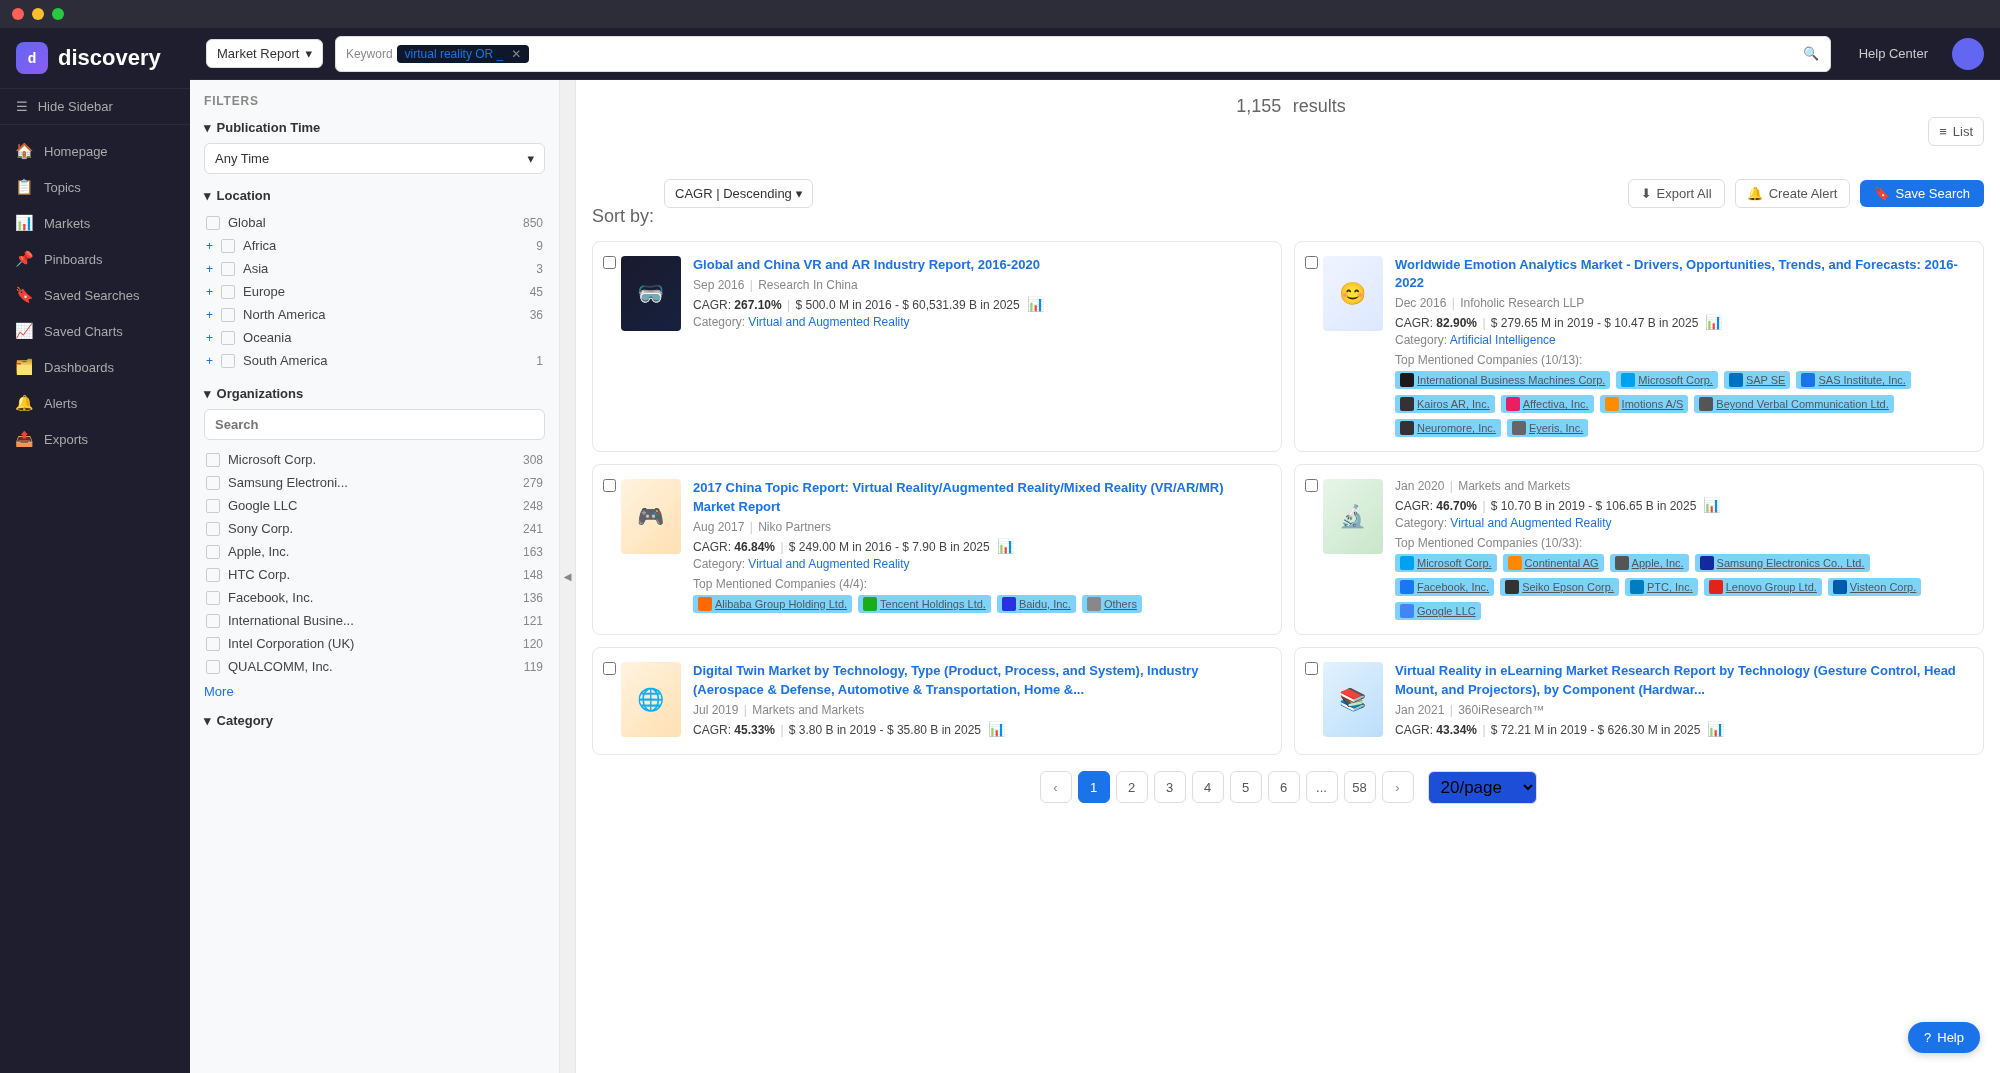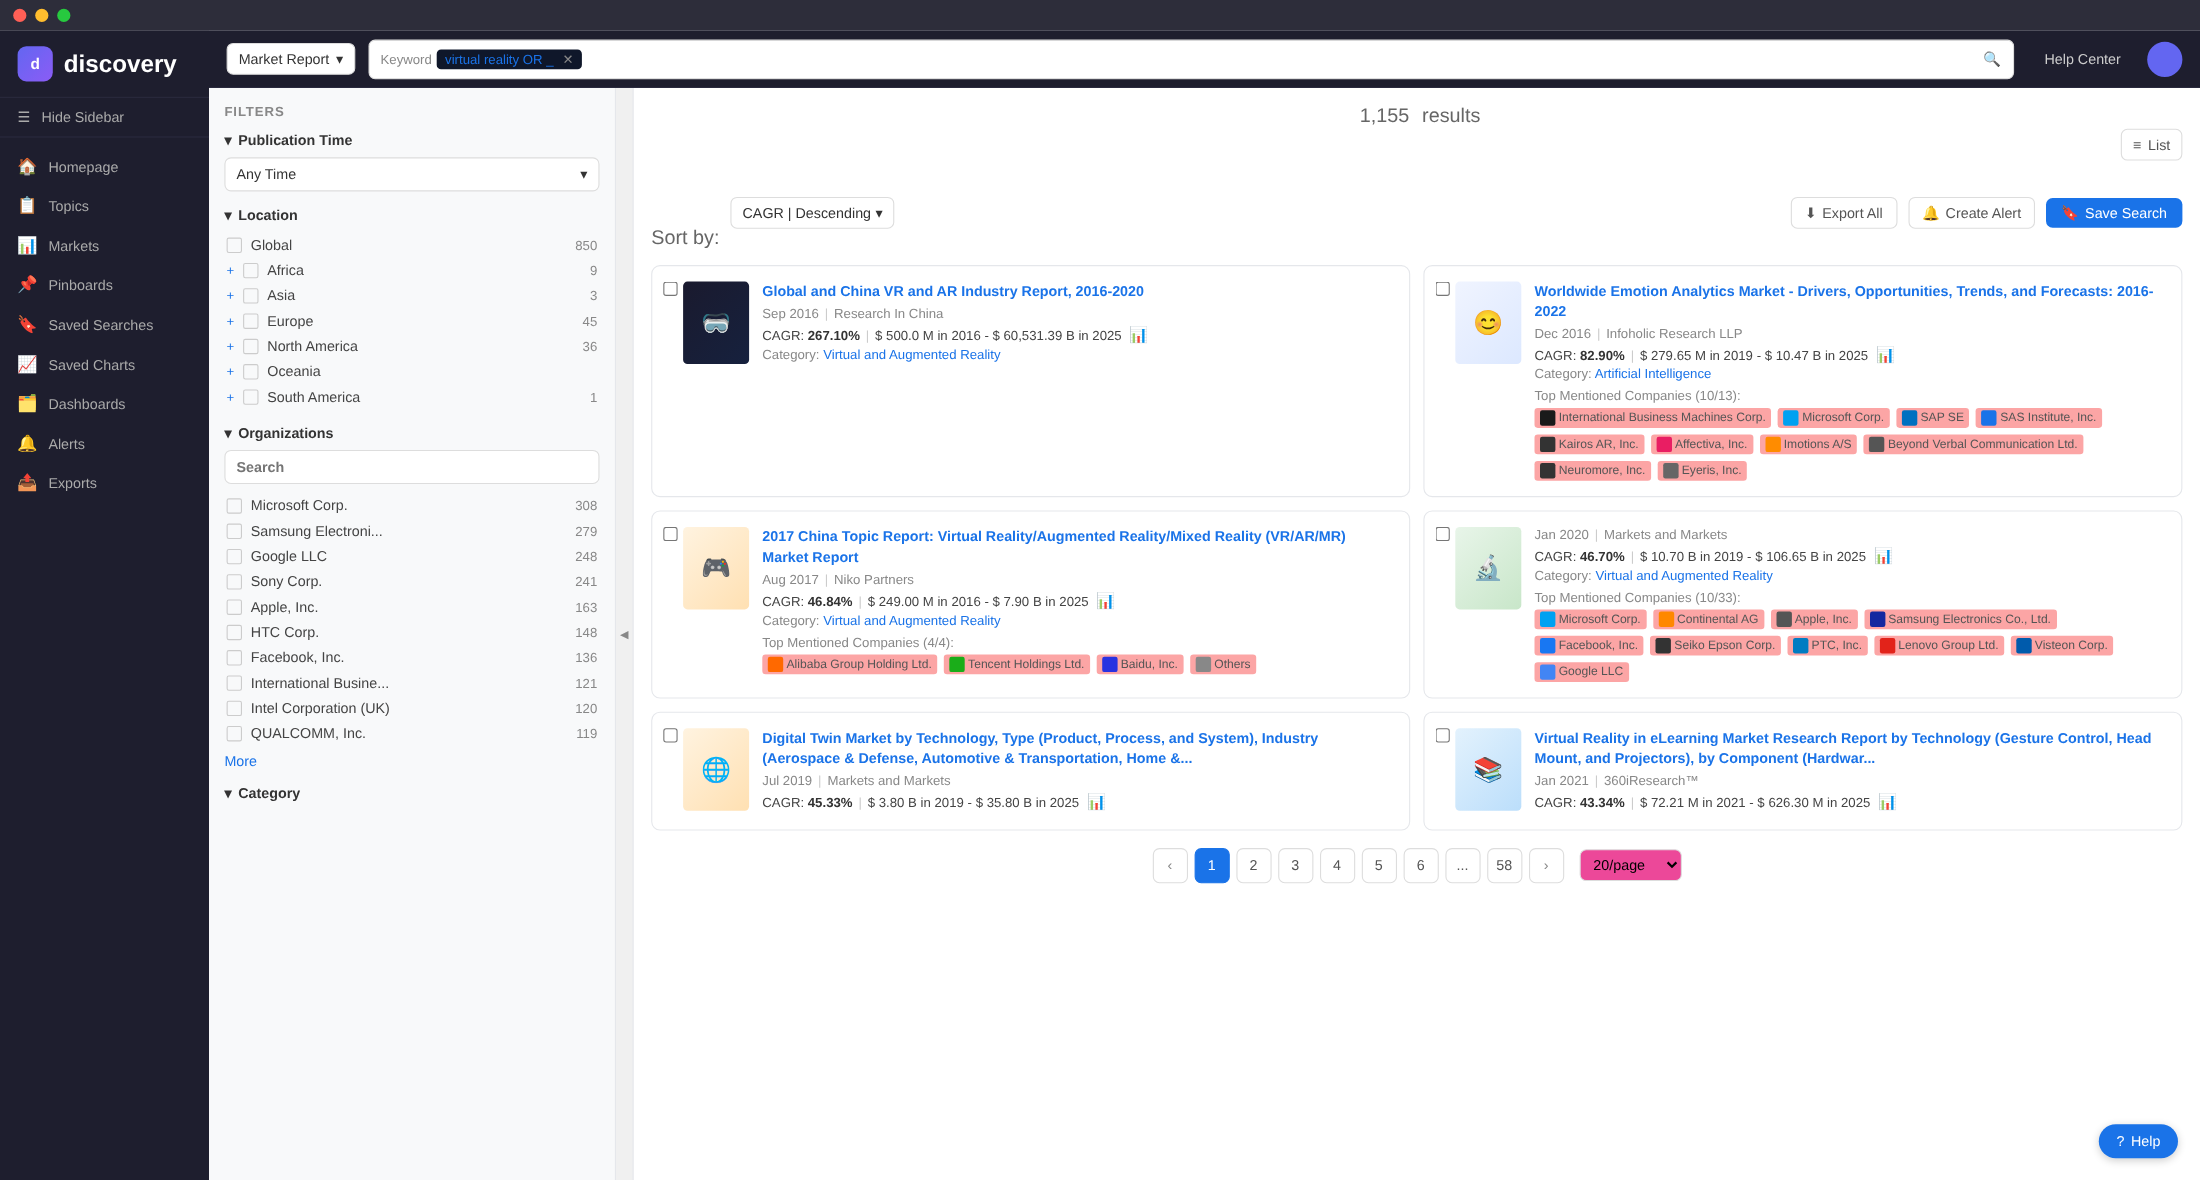--- a/index.html
+++ b/index.html
@@ -77,30 +77,30 @@
     .card-content { flex: 1; min-width: 0; }
     .card-title { font-size: 13px; font-weight: 600; color: #1a73e8; margin-bottom: 4px; line-height: 1.4; cursor: pointer; }
     .card-meta { color: #888; font-size: 12px; margin-bottom: 4px; }
     .card-cagr { font-size: 12px; color: #444; margin-bottom: 3px; }
     .card-cagr .cagr-val { font-weight: 600; color: #333; }
     .card-category { font-size: 12px; color: #888; }
     .card-category a { color: #1a73e8; text-decoration: none; }
     .card-companies { margin-top: 6px; }
     .card-companies-label { font-size: 12px; color: #888; margin-bottom: 4px; }
     .company-logos { display: flex; flex-wrap: wrap; gap: 6px; align-items: center; }
-    .company-logo { display: flex; align-items: center; gap: 3px; font-size: 11px; color: #555; background: #fca5a5; border-radius: 3px; padding: 2px 5px; }
+    .company-logo { display: flex; align-items: center; gap: 3px; font-size: 11px; color: #555; background: #7dd3fc; border-radius: 3px; padding: 2px 5px; text-decoration: underline; }
     .company-logo-dot { width: 14px; height: 14px; border-radius: 2px; flex-shrink: 0; }
     .chart-icon { color: #1a73e8; font-size: 14px; margin-left: 4px; }
 
     
     .pagination { display: flex; align-items: center; justify-content: center; gap: 6px; margin-top: 16px; padding-bottom: 16px; }
     .page-btn { width: 32px; height: 32px; border: 1px solid #ddd; border-radius: 6px; display: flex; align-items: center; justify-content: center; cursor: pointer; font-size: 13px; background: #fff; color: #555; }
     .page-btn.active { background: #1a73e8; color: #fff; border-color: #1a73e8; }
     .page-btn.arrow { color: #888; }
-    .per-page-select { background: #ec4899; border: 1px solid #ddd; border-radius: 6px; padding: 5px 8px; font-size: 13px; cursor: pointer; margin-left: 8px; }
+    .per-page-select { background: #1d4ed8; border: 1px solid #ddd; border-radius: 6px; padding: 5px 8px; font-size: 17px; cursor: pointer; margin-left: 8px; }
 
     
     .collapse-panel { width: 16px; background: #f0f0f0; display: flex; align-items: center; justify-content: center; cursor: pointer; border-right: 1px solid #e5e7eb; flex-shrink: 0; }
 
     
     .help-float { position: fixed; bottom: 20px; right: 20px; background: #1a73e8; color: #fff; border-radius: 20px; padding: 8px 16px; font-size: 13px; cursor: pointer; display: flex; align-items: center; gap: 6px; box-shadow: 0 2px 8px rgba(0,0,0,0.2); }
 
     .sep { color: #ccc; margin: 0 2px; }
 
     .thumb-vr { background: linear-gradient(135deg, #1a1a2e, #16213e); }
@@ -526,21 +526,21 @@
             <div class="card-content">
               <div class="card-title">Virtual Reality in eLearning Market Research Report by Technology (Gesture Control, Head Mount, and Projectors), by Component (Hardwar...</div>
               <div class="card-meta">
                 <span>Jan 2021</span>
                 <span class="sep"> | </span>
                 <span>360iResearch™</span>
               </div>
               <div class="card-cagr">
                 CAGR: <span class="cagr-val">43.34%</span>
                 <span class="sep"> | </span>
-                <span>$ 72.21 M in 2021</span>
+                <span>$ 72.21 M in 2019</span>
                 <span> - </span>
                 <span>$ 626.30 M in 2025</span>
                 <span class="chart-icon">📊</span>
               </div>
             </div>
           </div>
 
         </div>
 
         <div class="pagination">

